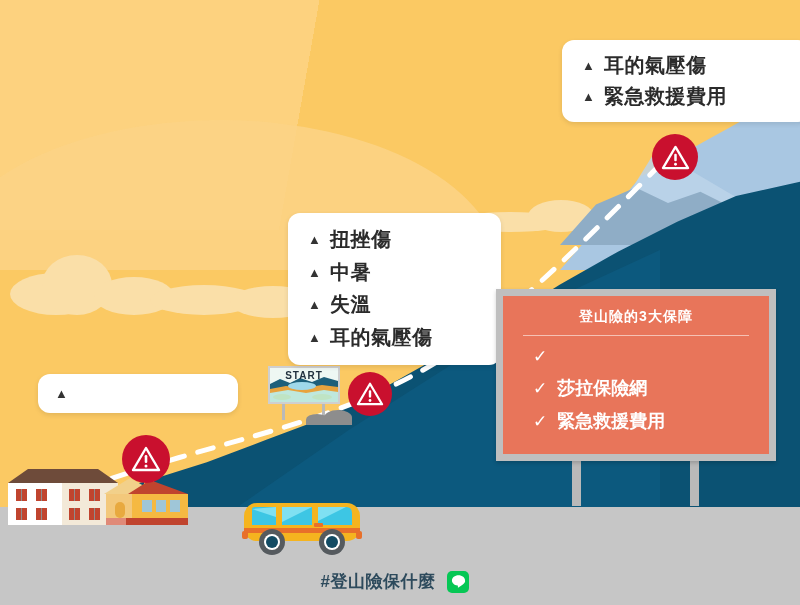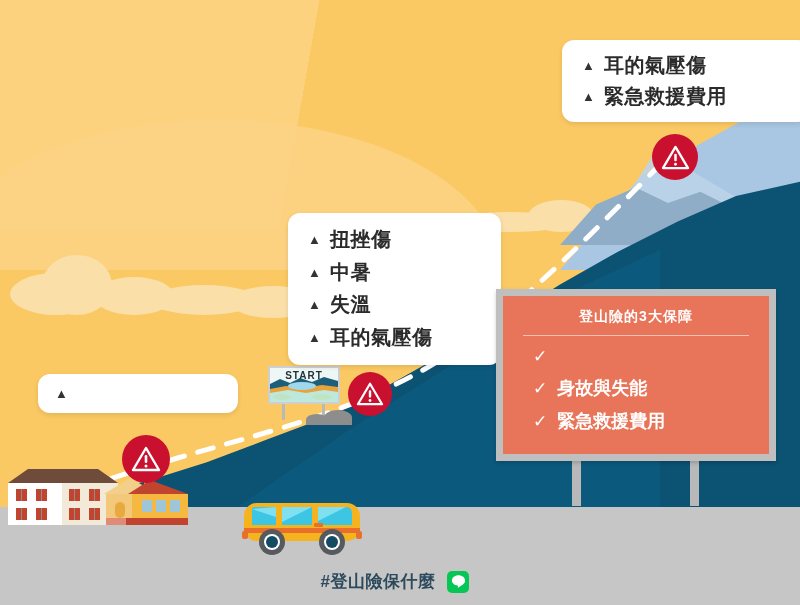--- a/index.html
+++ b/index.html
@@ -327,21 +327,21 @@
   <div class="leg" id="leg-right"></div>
   <div id="billboard">
     <div class="bb-inner">
       <div class="bb-title">登山險的3大保障</div>
       <div class="bb-rule"></div>
       <div class="bb-item">
         <span class="ck">✓</span>
       </div>
       <div class="bb-item">
         <span class="ck">✓</span>
-        <span>身故與失能</span>
+        <span>莎拉保險網</span>
       </div>
       <div class="bb-item">
         <span class="ck">✓</span>
         <span>緊急救援費用</span>
       </div>
     </div>
   </div>
 
 
   <div id="footer">

